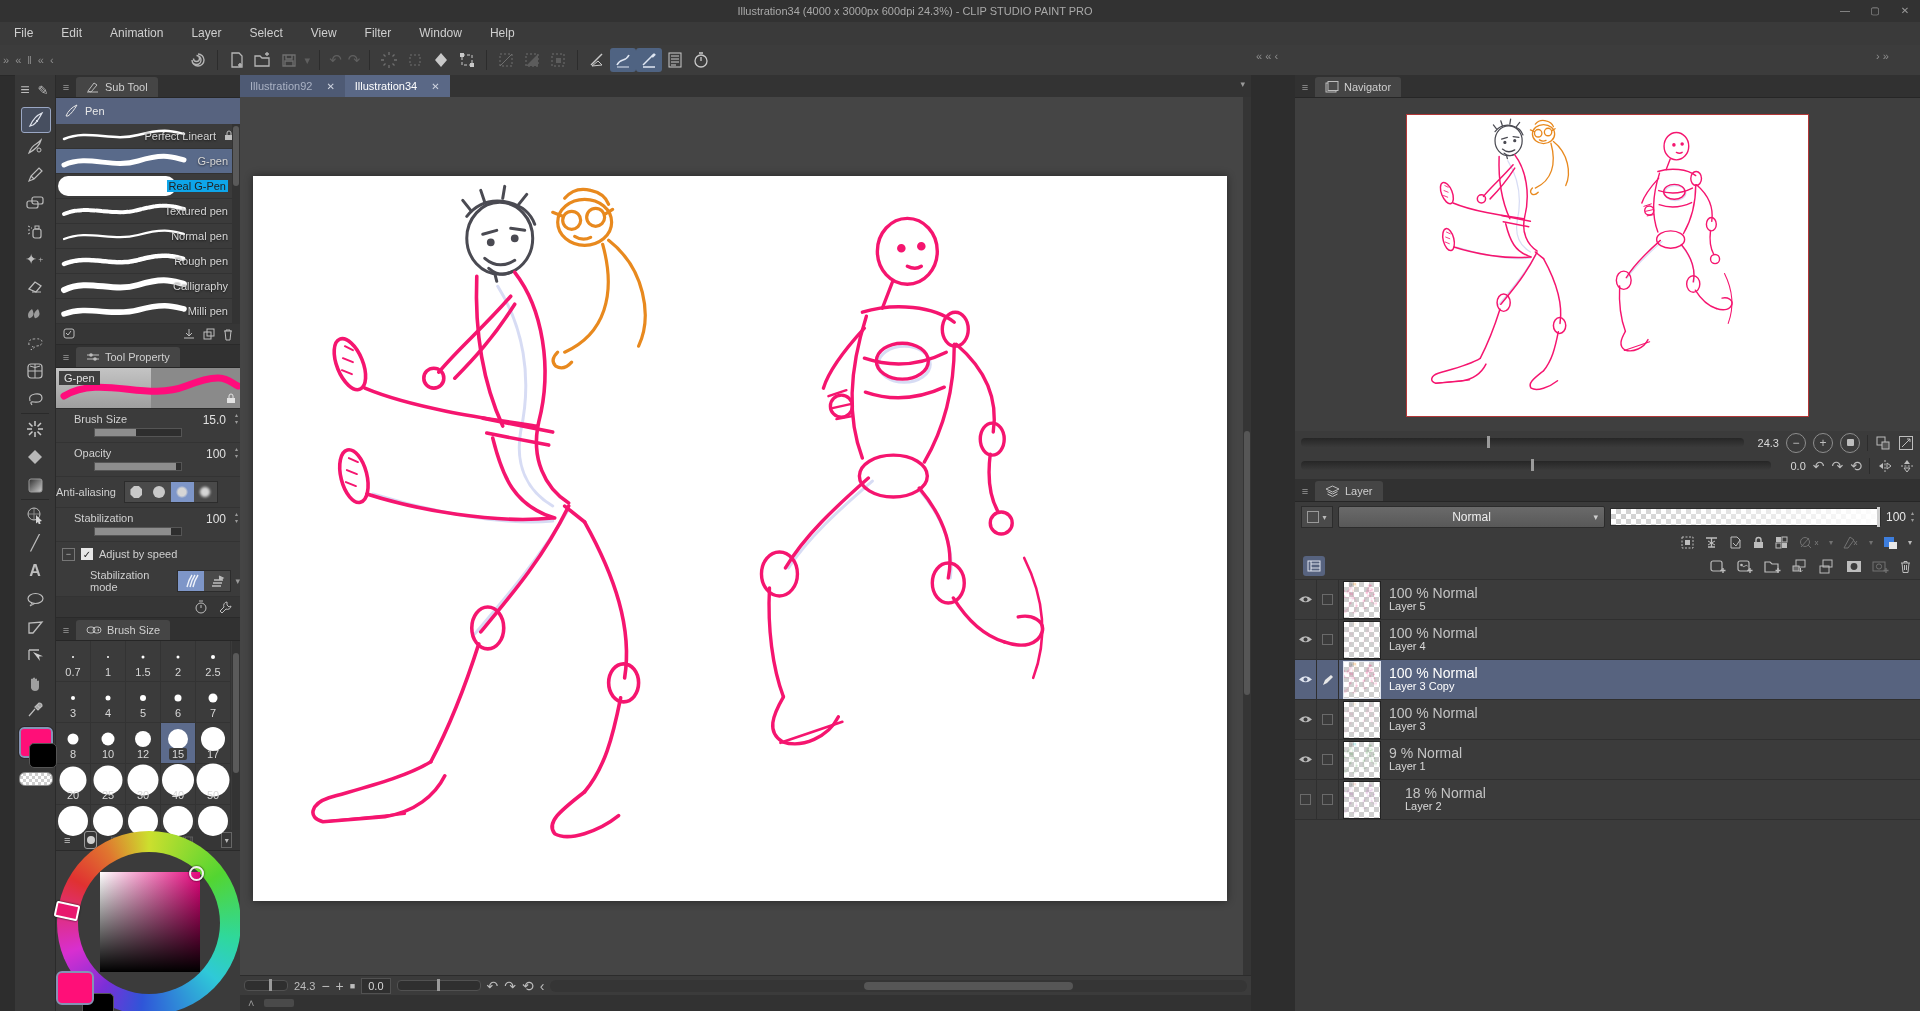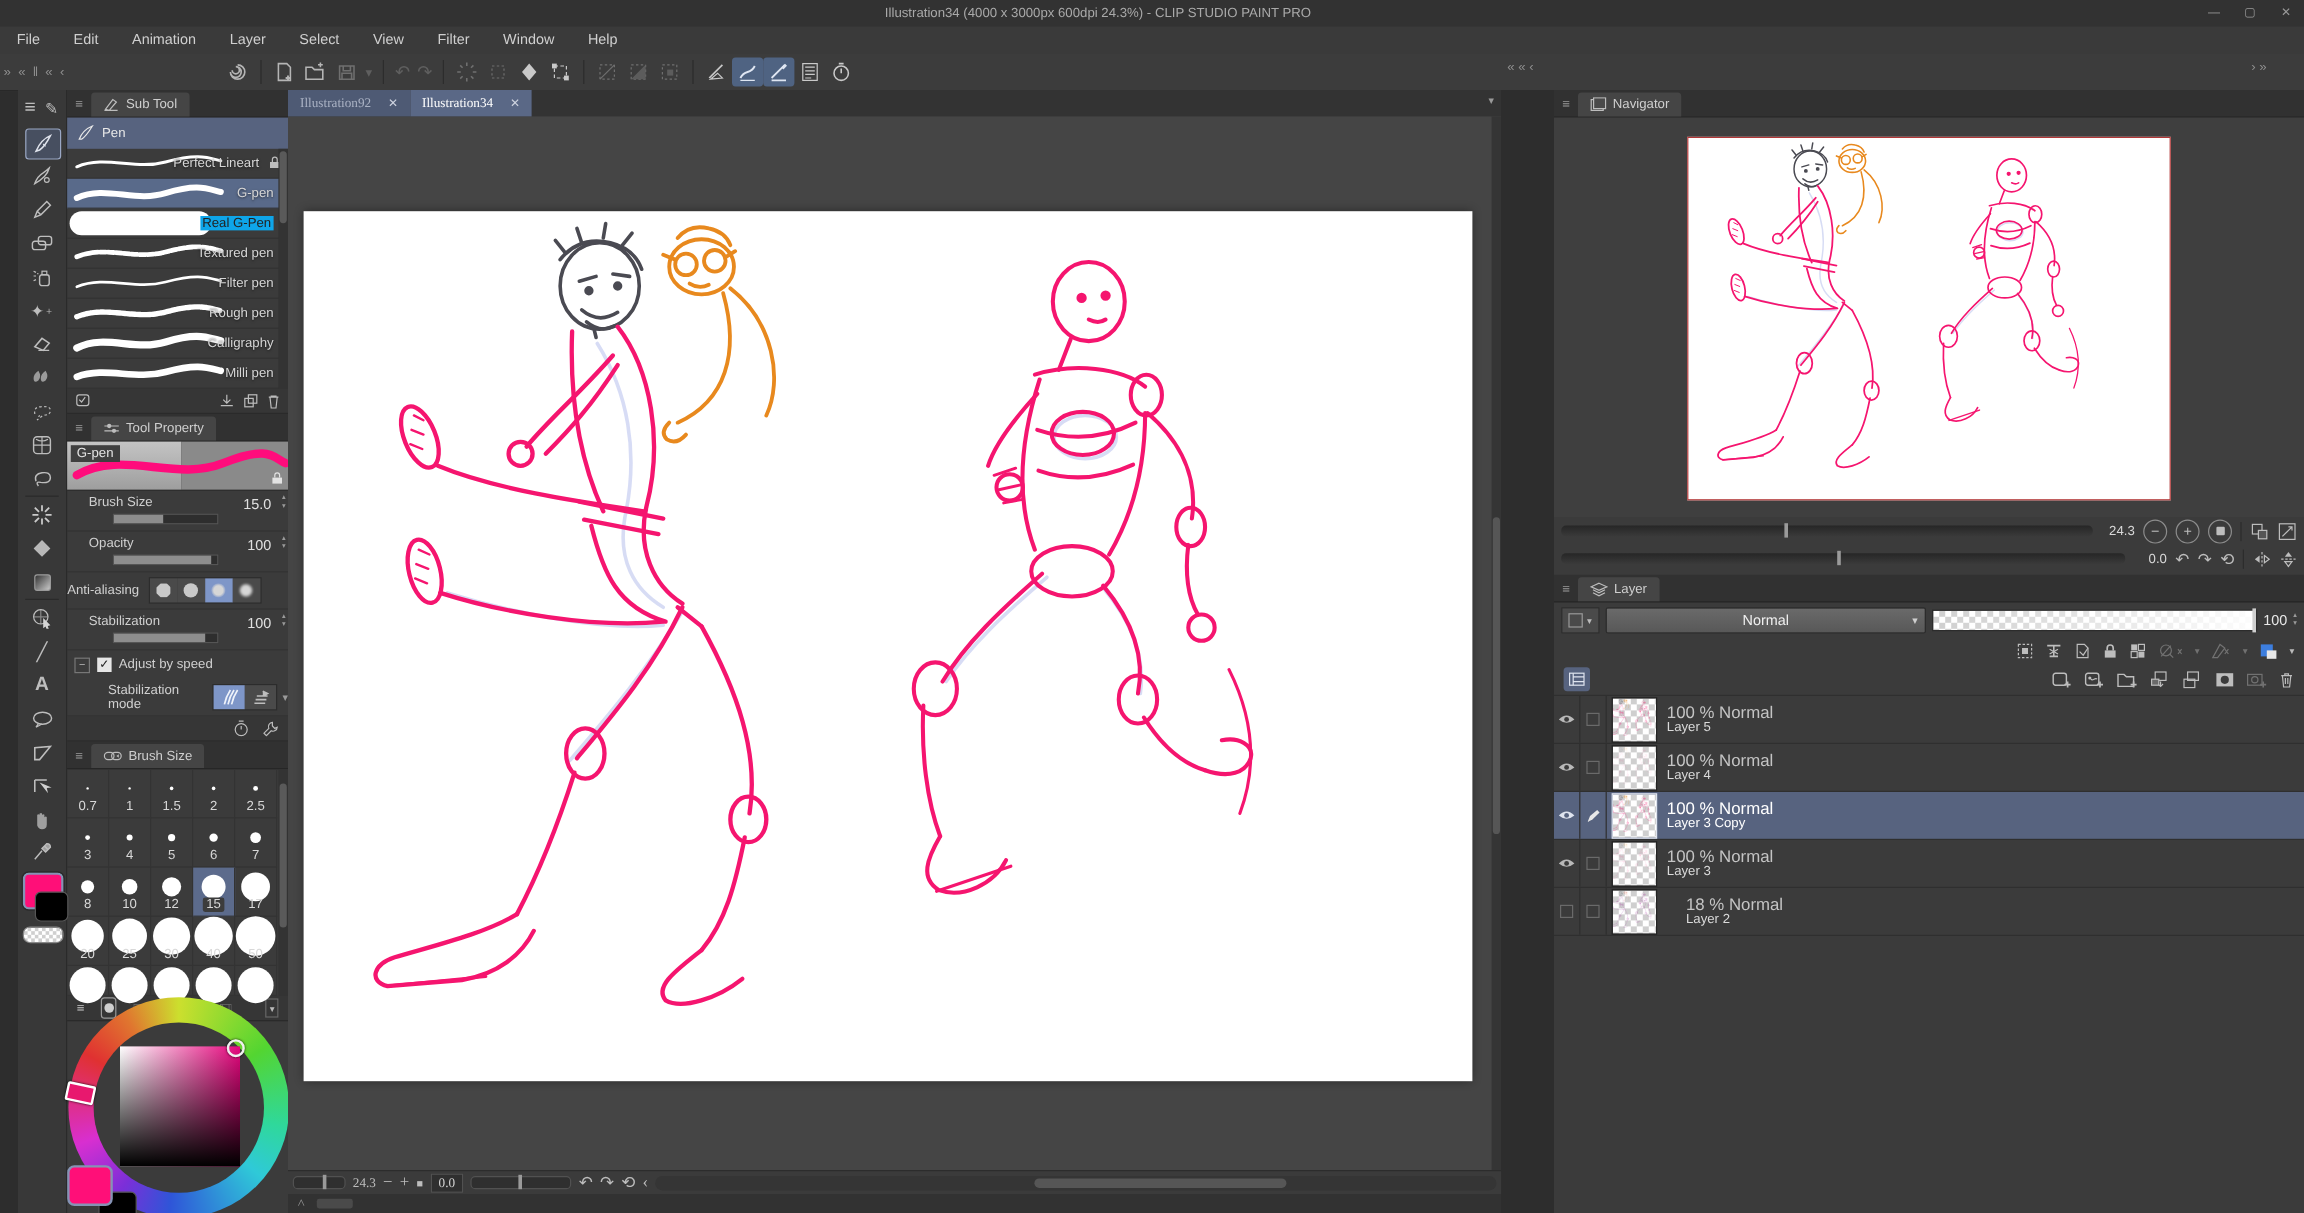--- a/index.html
+++ b/index.html
@@ -59,21 +59,21 @@
   .bcell .n{color:#d8d8d8;font-size:11px;margin-bottom:3px;z-index:1;}
   .bcell.sel{background:#5c6b8c;}
   .bcell.sel .n{background:#3c3c3c;padding:0 3px;border-radius:2px;}
   
   #wheel{left:57px;top:831px;width:184px;height:184px;border-radius:50%;
     background:conic-gradient(from 0deg,#ccdf2e,#53d531 55deg,#2fd89b 100deg,#2fc9d8 130deg,#2f55d8 185deg,#7b2fd8 215deg,#d82fd0 250deg,#e02f72 280deg,#e03131 300deg,#e0762f 330deg,#ccdf2e 360deg);}
   #wheel::after{content:"";position:absolute;inset:21px;border-radius:50%;background:#3b3b3b;}
   #svsq{left:100px;top:872px;width:100px;height:100px;z-index:2;
     background-image:linear-gradient(to bottom,rgba(0,0,0,0),#000),linear-gradient(to right,#fff,#e6077e);}
   
-  #canvasarea{left:240px;top:75px;width:1011px;height:936px;background:#454545;font-family:Liberation Serif, serif;}
+  #canvasarea{left:240px;top:75px;width:1011px;height:936px;background:#454545;}
   #tabbar{position:absolute;left:0;top:0;width:100%;height:22px;background:#333;display:flex;}
   .dtab{height:22px;display:flex;align-items:center;gap:14px;padding:0 10px;font-size:11px;}
   .dtab .x{font-size:10px;color:#cfd4e0;}
   #page{position:absolute;left:13px;top:101px;width:974px;height:725px;background:#fff;box-shadow:0 0 8px rgba(0,0,0,.45);}
   #cbottom{position:absolute;left:0;bottom:16px;width:1003px;height:19px;background:#3b3b3b;border-top:1px solid #2c2c2c;
            display:flex;align-items:center;gap:6px;padding:0 4px;color:#bdbdbd;}
   .mini-track{height:9px;background:#2f2f2f;border:1px solid #515151;border-radius:4px;position:relative;}
   .mini-handle{position:absolute;top:-2px;width:3px;height:12px;background:#9a9a9a;}
   .numbox{background:#2f2f2f;border:1px solid #515151;padding:0 6px;color:#d5d5d5;font-size:11px;height:14px;line-height:14px;}
   #hscroll{flex:1;height:12px;background:#353535;border-radius:6px;position:relative;}
@@ -508,21 +508,21 @@
       <div class="strow">
         <svg width="130" height="20" viewBox="0 0 130 20">
             <path d="M4 13 C 28 3, 52 16, 78 9 S 112 5, 124 8" stroke="#fff" stroke-width="4" fill="none" stroke-dasharray="5 1.6" stroke-linecap="round"></path>
           </svg>
         <span class="lbl">Textured pen</span>
       </div>
       <div class="strow">
         <svg width="130" height="20" viewBox="0 0 130 20">
             <path d="M4 13 C 28 3, 52 16, 78 9 S 112 5, 124 8" stroke="#fff" stroke-width="2.2" fill="none" stroke-linecap="round"></path>
           </svg>
-        <span class="lbl">Filter pen</span>
+        <span class="lbl">Normal pen</span>
       </div>
       <div class="strow">
         <svg width="130" height="20" viewBox="0 0 130 20">
             <path d="M4 13 C 28 3, 52 16, 78 9 S 112 5, 124 8" stroke="#fff" stroke-width="4.5" fill="none" stroke-dasharray="3 1.2" stroke-linecap="round"></path>
           </svg>
         <span class="lbl">Rough pen</span>
       </div>
       <div class="strow">
         <svg width="130" height="20" viewBox="0 0 130 20">
             <path d="M4 14 C 28 2, 52 17, 78 9 S 112 5, 124 8" stroke="#fff" stroke-width="6" fill="none" stroke-linecap="round"></path>
@@ -1149,20 +1149,38 @@
         <div class="lthumb checker"><svg width="34" height="34" viewBox="120 0 700 725">
               <use href="#artwork" opacity="0.3"></use>
             </svg></div>
         <div style="margin-left:8px">
             <div class="lmeta">100 % Normal</div>
             <div class="lname">Layer 3</div>
           </div>
       </div>
       <div class="lyr">
         <div class="eyecell">
+            <svg width="15" height="9" viewBox="0 0 15 9">
+              <path d="M1 4.5 Q7.5 -2 14 4.5 Q7.5 10 1 4.5 Z" fill="#b9b9b9"></path>
+              <circle cx="7.5" cy="4.5" r="2" fill="#3b3b3b"></circle>
+            </svg>
+          </div>
+        <div class="eyecell">
+            <div class="box9"></div>
+          </div>
+        <div class="lthumb checker"><svg width="34" height="34" viewBox="120 0 700 725" style="filter:hue-rotate(140deg)">
+              <use href="#artwork" opacity="0.65"></use>
+            </svg></div>
+        <div style="margin-left:8px">
+            <div class="lmeta">9 % Normal</div>
+            <div class="lname">Layer 1</div>
+          </div>
+      </div>
+      <div class="lyr">
+        <div class="eyecell">
             <div class="box9"></div>
           </div>
         <div class="eyecell">
             <div class="box9"></div>
           </div>
         <div class="lthumb checker"><svg width="34" height="34" viewBox="120 0 700 725" style="filter:hue-rotate(-30deg) saturate(.7)">
               <use href="#artwork" opacity="0.65"></use>
             </svg></div>
         <div style="margin-left:24px">
             <div class="lmeta">18 % Normal</div>

